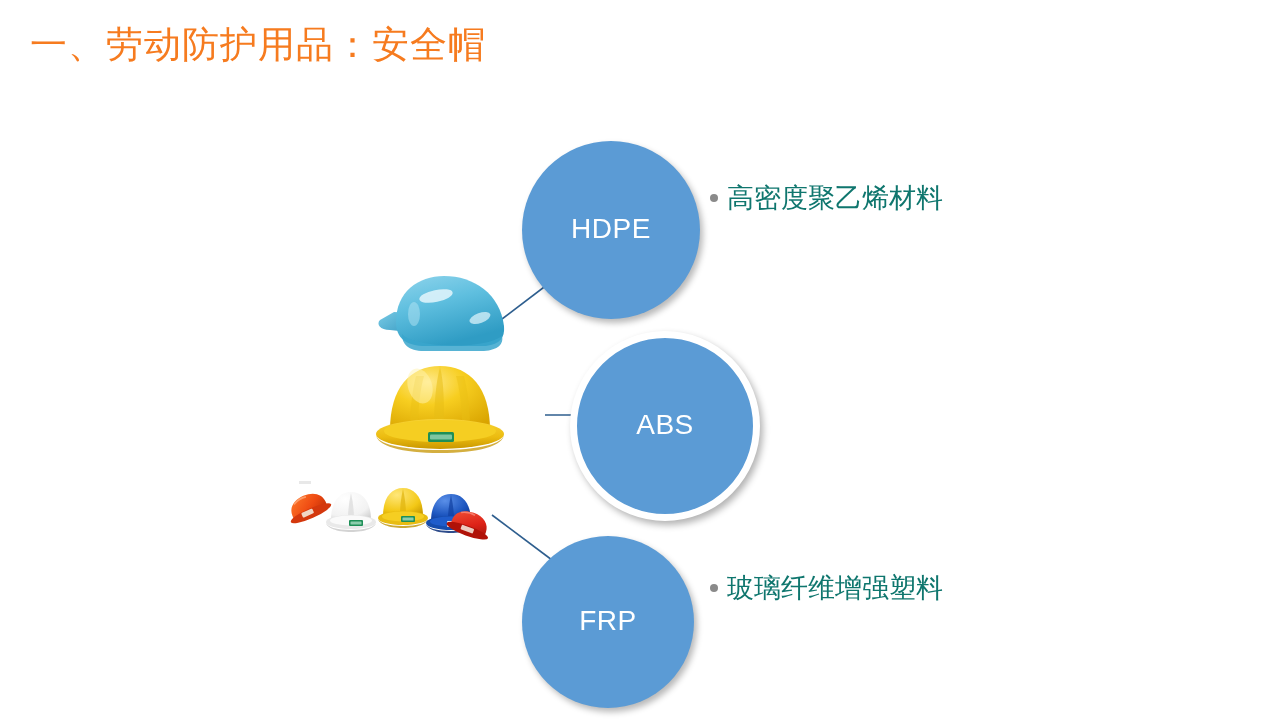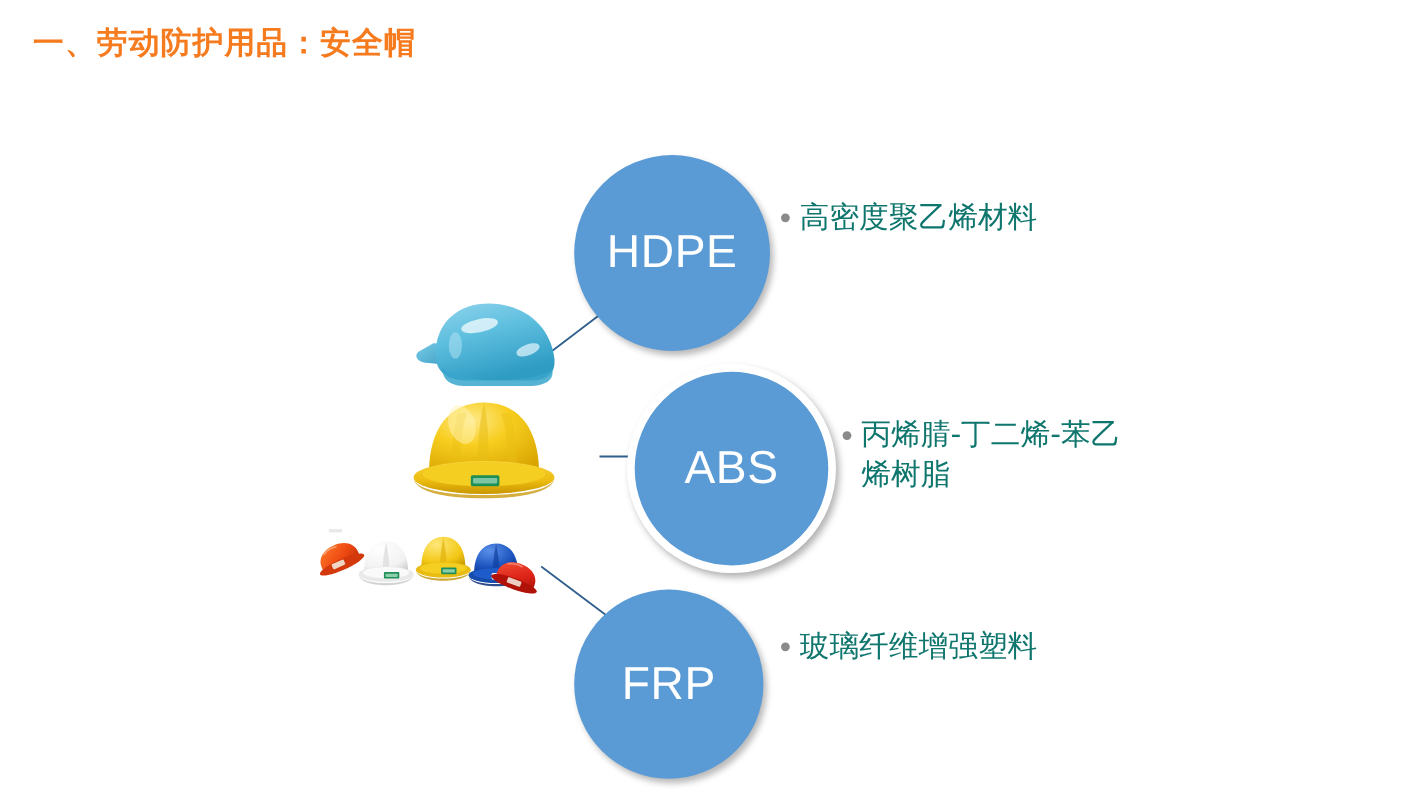--- a/index.html
+++ b/index.html
@@ -13,22 +13,22 @@
     position: relative;
     overflow: hidden;
     font-family: "Liberation Sans", "DejaVu Sans", sans-serif;
   }
 
   
   #slide-title {
     position: absolute;
     left: 30px;
     top: 20px;
-    font-size: 28px;
-    font-weight: bold;
+    font-size: 37px;
+    font-weight: normal;
     color: #F67B1F;
     letter-spacing: 1px;
     white-space: nowrap;
     font-family: "DejaVu Sans", "Liberation Sans", sans-serif;
   }
 
   
   #diagram {
     position: absolute;
     left: 0;
@@ -42,21 +42,21 @@
     position: absolute;
     border-radius: 50%;
     background: #5B9BD5;
     color: #ffffff;
     display: flex;
     align-items: center;
     justify-content: center;
     box-shadow: 3px 4px 6px rgba(0,0,0,0.28);
   }
   .node-circle .node-label {
-    font-size: 42px;
+    font-size: 28px;
     font-weight: 400;
     letter-spacing: 0.5px;
     font-family: "Liberation Sans", "DejaVu Sans", sans-serif;
     line-height: 1;
     padding-bottom: 2px;
   }
   .node-circle.ringed {
     border: 7px solid #ffffff;
     box-shadow: 3px 4px 7px rgba(0,0,0,0.30);
   }
@@ -273,23 +273,19 @@
 
   <div class="node-circle" id="circle-frp">
     <span class="node-label">FRP</span>
   </div>
 
   <div class="bullet-block" id="bullet-hdpe">
     <span class="bullet-dot"></span>
     <span class="bullet-text">高密度聚乙烯材料</span>
   </div>
 
-  <div class="bullet-block" id="bullet-abs">
-    <span class="bullet-dot"></span>
-    <span class="bullet-text">丙烯腈-丁二烯-苯乙烯树脂</span>
-  </div>
 
   <div class="bullet-block" id="bullet-frp">
     <span class="bullet-dot"></span>
     <span class="bullet-text">玻璃纤维增强塑料</span>
   </div>
 
 </div>
 
 </body></html>

